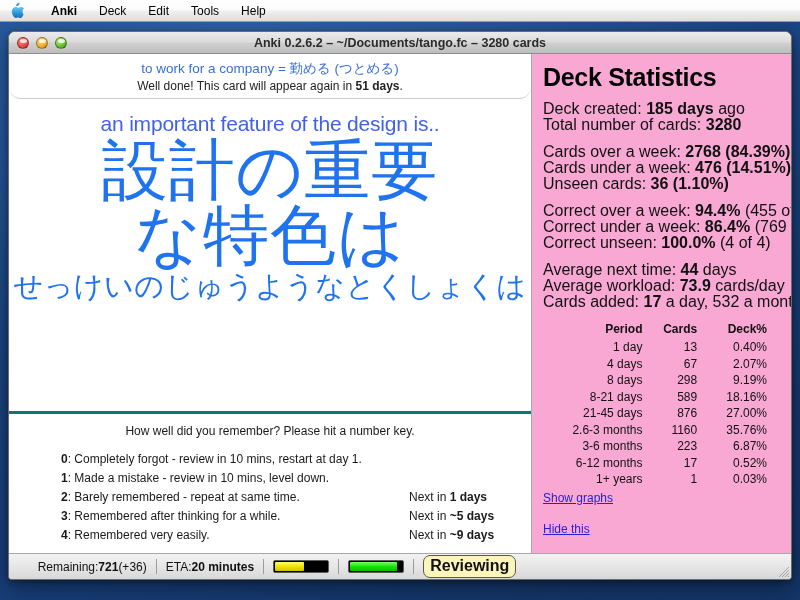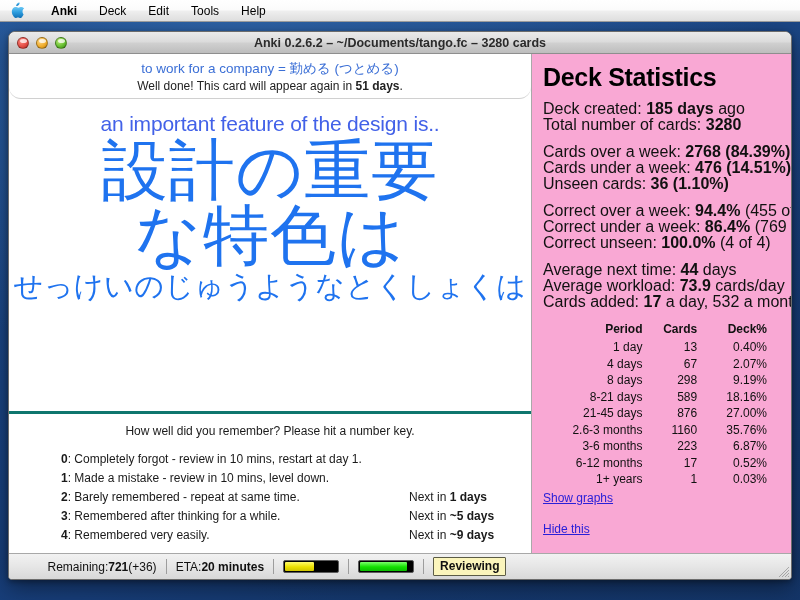--- a/index.html
+++ b/index.html
@@ -304,24 +304,24 @@
     height: 100%;
     border-radius: 1px;
   }
   .pbar .fill.yellow { background: linear-gradient(to bottom, #fffb6b, #ece000 55%, #cfc400); }
   .pbar .fill.green  { background: linear-gradient(to bottom, #7bff6b, #12e000 55%, #0bbb00); }
 
   #state-badge {
     border: 1px solid #5c5c46;
     background: #fbf5bc;
     font-weight: bold;
-    font-size: 12px;
+    font-size: 16px;
     color: #111;
     padding: 1px 6px 2px;
-    border-radius: 1px;
+    border-radius: 7px;
     margin-left: 9px;
   }
 
   
   #grip {
     position: absolute;
     right: 1px; bottom: 1px;
     width: 14px; height: 14px;
     opacity: 0.55;
   }

